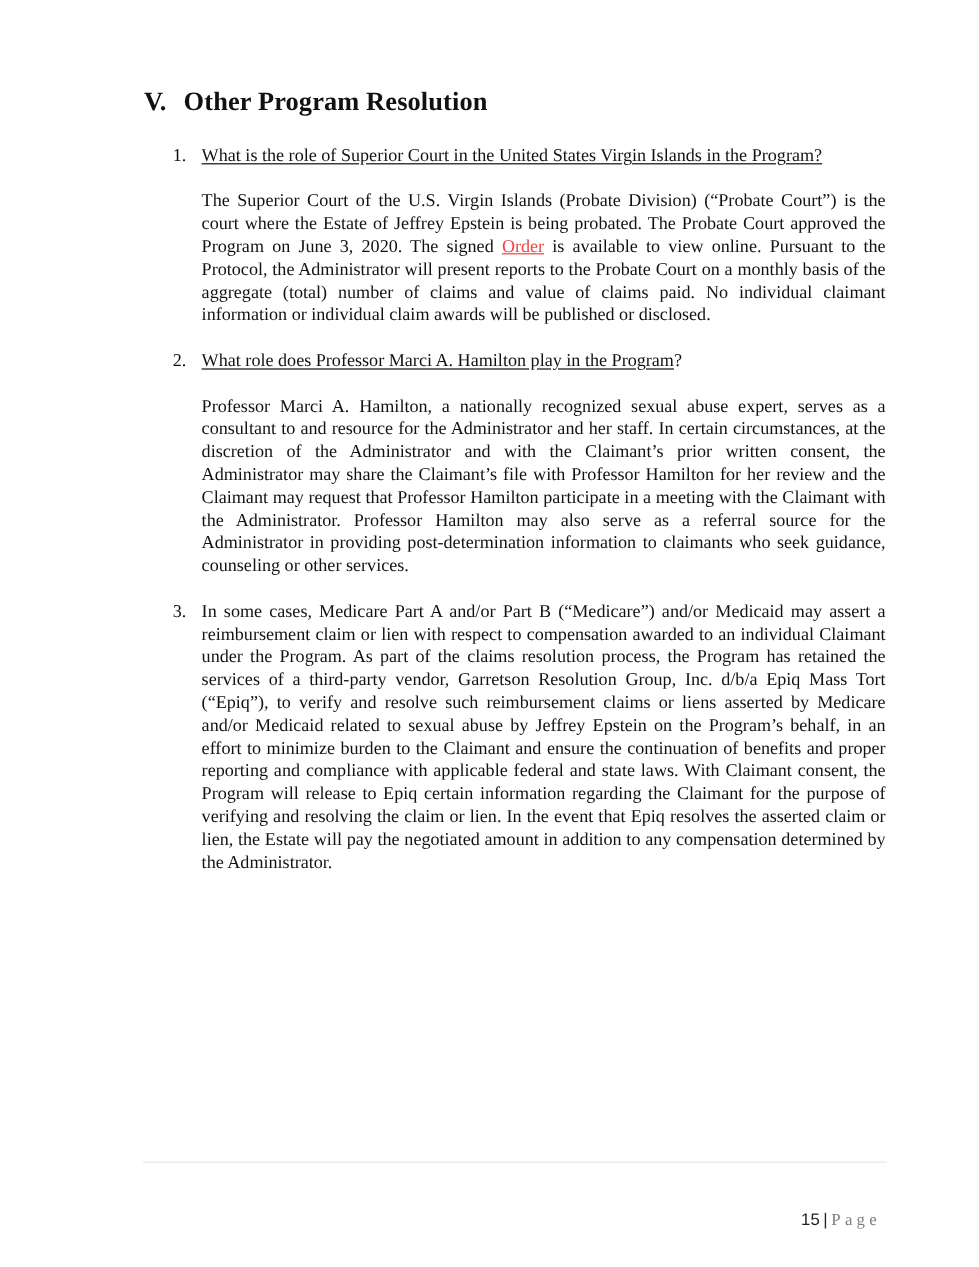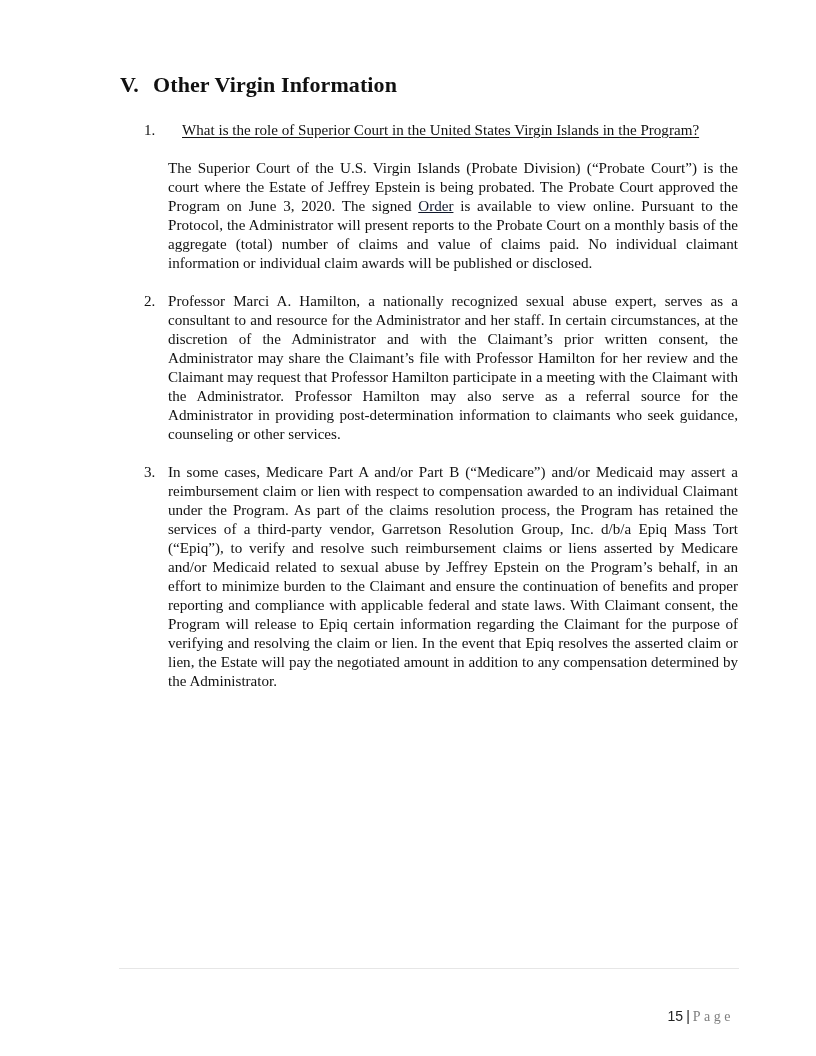--- a/index.html
+++ b/index.html
@@ -54,31 +54,30 @@
       left: 0;
       top: 0;
     }
     .qa-question {
       margin: 0;
       text-align: justify;
     }
     .qa-question .q-text {
       text-decoration: underline;
       text-underline-offset: 2px;
-      margin-left: 14px;
     }
     .qa-answer {
       margin: 19px 0 0 0;
       text-align: justify;
     }
     .qa-item + .qa-item {
       margin-top: 19px;
     }
     .link {
-      color: #0f172a;
+      color: #ef4444;
       text-decoration: underline;
       cursor: pointer;
     }
     .footer-rule {
       position: absolute;
       left: 119px;
       top: 968px;
       width: 620px;
       height: 1px;
       background: #e6e6e6;
@@ -101,35 +100,38 @@
       letter-spacing: 3.5px;
       font-family: "Liberation Serif", "DejaVu Serif", serif;
     }
   </style>
 </head>
 <body>
 
 <div class="page">
 
   <h2 class="section-heading">
-    <span class="num">V.</span><span>Other Virgin Information</span>
+    <span class="num">V.</span><span>Other Program Resolution</span>
   </h2>
 
   <ol class="qa-list">
 
     <li class="qa-item">
       <span class="qa-number">1.</span>
       <p class="qa-question">
         <span class="q-text">What is the role of Superior Court in the United States Virgin Islands in the Program?</span><span></span>
       </p>
       <p class="qa-answer"><span>The Superior Court of the U.S. Virgin Islands (Probate Division) (“Probate Court”) is the court where the Estate of Jeffrey Epstein is being probated.  The Probate Court approved the Program on June 3, 2020.  The signed </span><a class="link">Order</a><span> is available to view online. Pursuant to the Protocol, the Administrator will present reports to the Probate Court on a monthly basis of the aggregate (total) number of claims and value of claims paid.  No individual claimant information or individual claim awards will be published or disclosed.</span></p>
     </li>
 
     <li class="qa-item">
       <span class="qa-number">2.</span>
+      <p class="qa-question">
+        <span class="q-text">What role does Professor Marci A. Hamilton play in the Program</span><span>?</span>
+      </p>
       <p class="qa-answer">Professor Marci A. Hamilton, a nationally recognized sexual abuse expert, serves as a consultant to and resource for the Administrator and her staff.  In certain circumstances, at the discretion of the Administrator and with the Claimant’s prior written consent, the Administrator may share the Claimant’s file with Professor Hamilton for her review and the Claimant may request that Professor Hamilton participate in a meeting with the Claimant with the Administrator.  Professor Hamilton may also serve as a referral source for the Administrator in providing post-determination information to claimants who seek guidance, counseling or other services.</p>
     </li>
 
     <li class="qa-item">
       <span class="qa-number">3.</span>
       <p class="qa-answer">In some cases, Medicare Part A and/or Part B (“Medicare”) and/or Medicaid may assert a reimbursement claim or lien with respect to compensation awarded to an individual Claimant under the Program.  As part of the claims resolution process, the Program has retained the services of a third-party vendor, Garretson Resolution Group, Inc. d/b/a Epiq Mass Tort (“Epiq”), to verify and resolve such reimbursement claims or liens asserted by Medicare and/or Medicaid related to sexual abuse by Jeffrey Epstein on the Program’s behalf, in an effort to minimize burden to the Claimant and ensure the continuation of benefits and proper reporting and compliance with applicable federal and state laws.  With Claimant consent, the Program will release to Epiq certain information regarding the Claimant for the purpose of verifying and resolving the claim or lien.  In the event that Epiq resolves the asserted claim or lien, the Estate will pay the negotiated amount in addition to any compensation determined by the Administrator.</p>
     </li>
 
   </ol>
 

